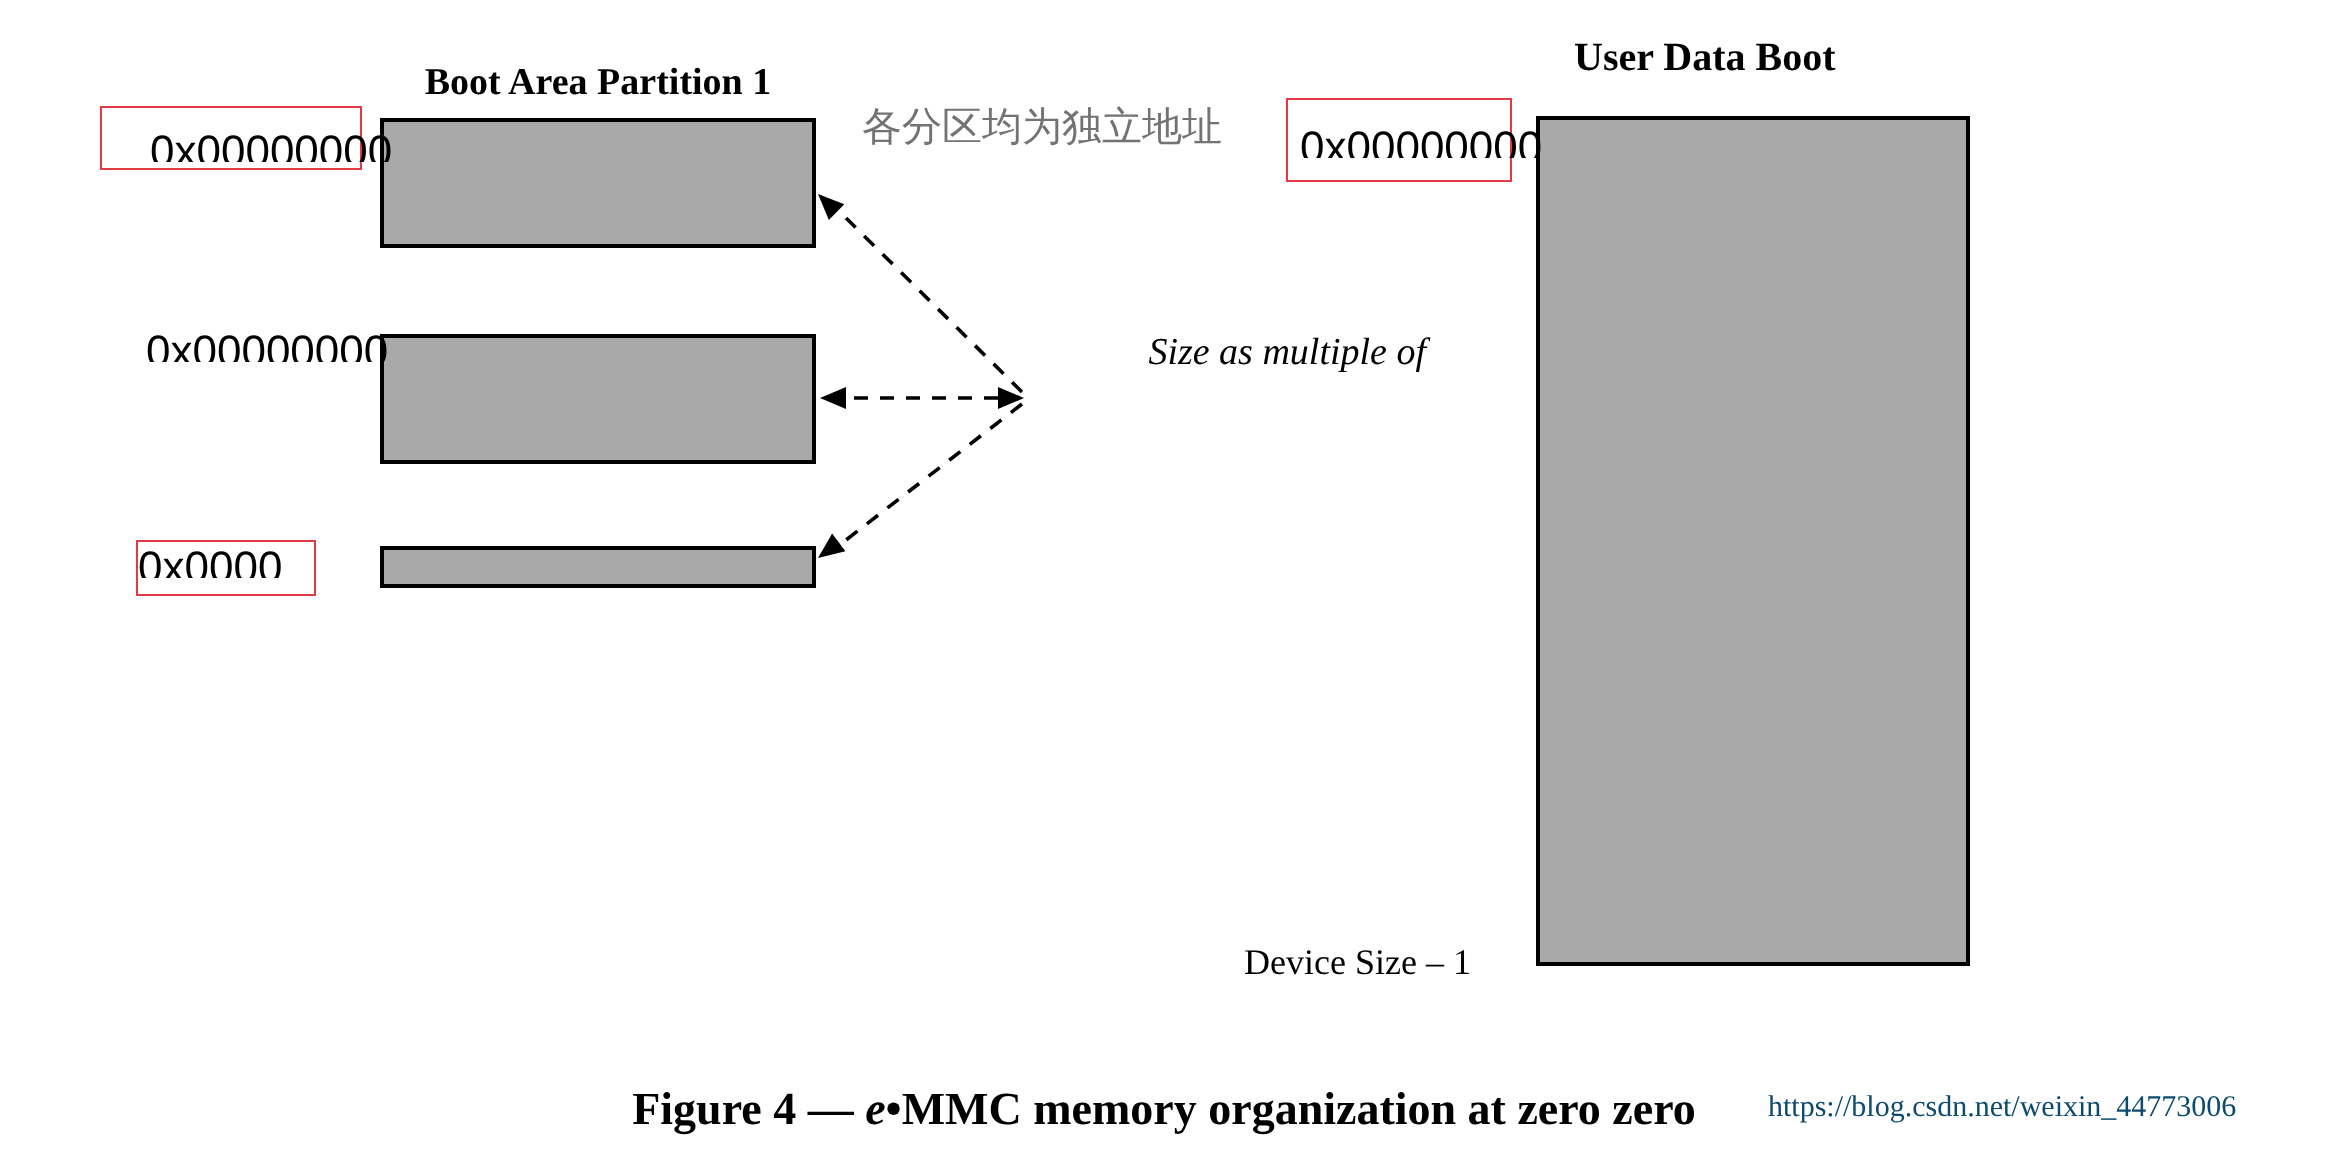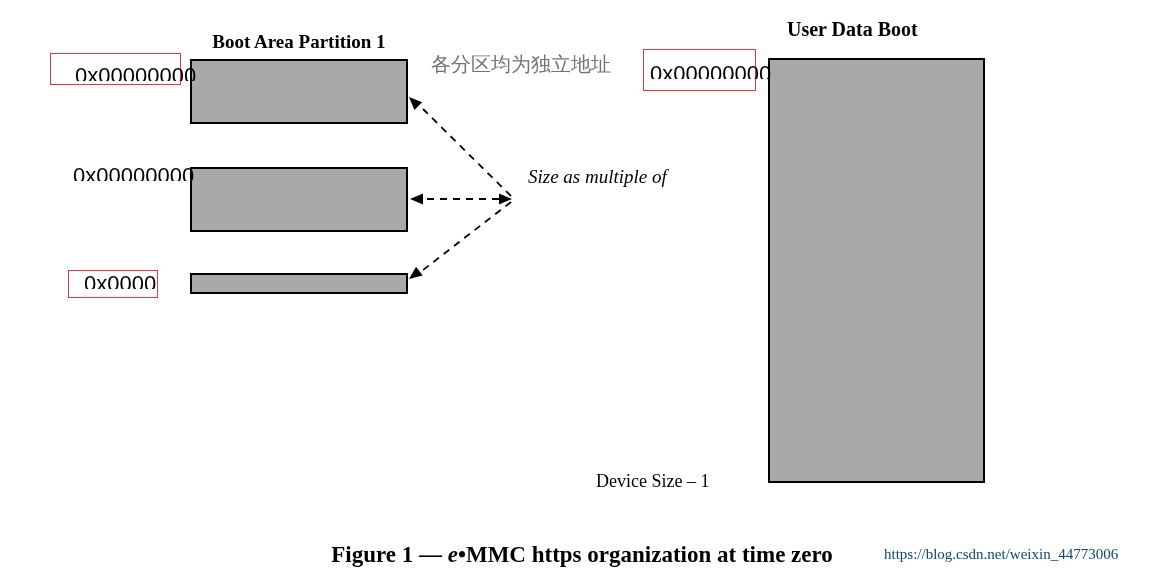--- a/index.html
+++ b/index.html
@@ -20,25 +20,25 @@
   .addr{position:absolute;height:18px;overflow:hidden;}
   .addr span{display:block;font-family:Liberation Sans, sans-serif;font-size:22px;line-height:26px;
              white-space:nowrap;}
 
   
   .cnote{position:absolute;left:431px;top:18px;width:240px;
          font-family:"Liberation Sans",sans-serif;font-size:20px;line-height:30px;
          color:#737373;white-space:nowrap;margin-top:31px;}
 
   
-  .sizenote{position:absolute;left:528px;top:160px;width:185px;text-align:left;
+  .sizenote{position:absolute;left:528px;top:160px;width:185px;text-align:right;
             font-family:"Liberation Serif",serif;font-style:italic;font-size:19px;line-height:33px;}
 
   
-  .devsize{position:absolute;left:596px;top:471px;font-family:"Liberation Serif",serif;
+  .devsize{position:absolute;left:622px;top:471px;font-family:"Liberation Serif",serif;
            font-size:18px;line-height:20px;white-space:nowrap;}
 
   
   .caption{position:absolute;left:0;top:541px;width:1164px;text-align:center;
            font-family:"Liberation Serif",serif;font-weight:bold;font-size:23px;line-height:28px;
            white-space:nowrap;}
   .caption .em{font-style:italic;}
 
   
   .watermark{position:absolute;left:884px;top:546px;font-family:Liberation Serif, serif;
@@ -60,21 +60,21 @@
     <span>0x00000000</span>
   </div>
 
   <div class="pbox" style="left:190px;top:167px;width:218px;height:65px;"></div>
   <div class="addr" style="left:73px;top:163px;">
     <span>0x00000000</span>
   </div>
 
   <div class="pbox" style="left:190px;top:273px;width:218px;height:21px;"></div>
   <div class="redbox" style="left:68px;top:270px;width:90px;height:28px;"></div>
-  <div class="addr" style="left:84px;top:271px;">
+  <div class="addr" style="left:69px;top:271px;">
     <span>0x0000</span>
   </div>
 
   <div class="ptitle" style="left:787px;top:19px;font-size:20px;text-align:left;">User Data Boot</div>
   <div class="pbox" style="left:768px;top:58px;width:217px;height:425px;"></div>
   <div class="redbox" style="left:643px;top:49px;width:113px;height:42px;"></div>
   <div class="addr" style="left:650px;top:61px;">
     <span>0x00000000</span>
   </div>
   <div class="devsize">Device Size – 1</div>
@@ -90,17 +90,17 @@
     <polygon points="0,0 -13,-5.5 -13,5.5" transform="translate(409,97) rotate(-135.6)"></polygon>
     <polygon points="0,0 -13,-5.5 -13,5.5" transform="translate(410,199) rotate(180)"></polygon>
     <polygon points="0,0 -13,-5.5 -13,5.5" transform="translate(512,199)"></polygon>
     <polygon points="0,0 -13,-5.5 -13,5.5" transform="translate(409,279) rotate(143)"></polygon>
   </svg>
 
   <div class="sizenote">
     <div>Size as multiple of</div>
   </div>
 
-  <div class="caption"><span>Figure 1 — </span><span class="em">e</span><span>•MMC https organization at time zero</span></div>
+  <div class="caption"><span>Figure 4 — </span><span class="em">e</span><span>•MMC memory organization at zero zero</span></div>
 
   <div class="watermark">https://blog.csdn.net/weixin_44773006</div>
 
 </div>
 
 </body></html>

